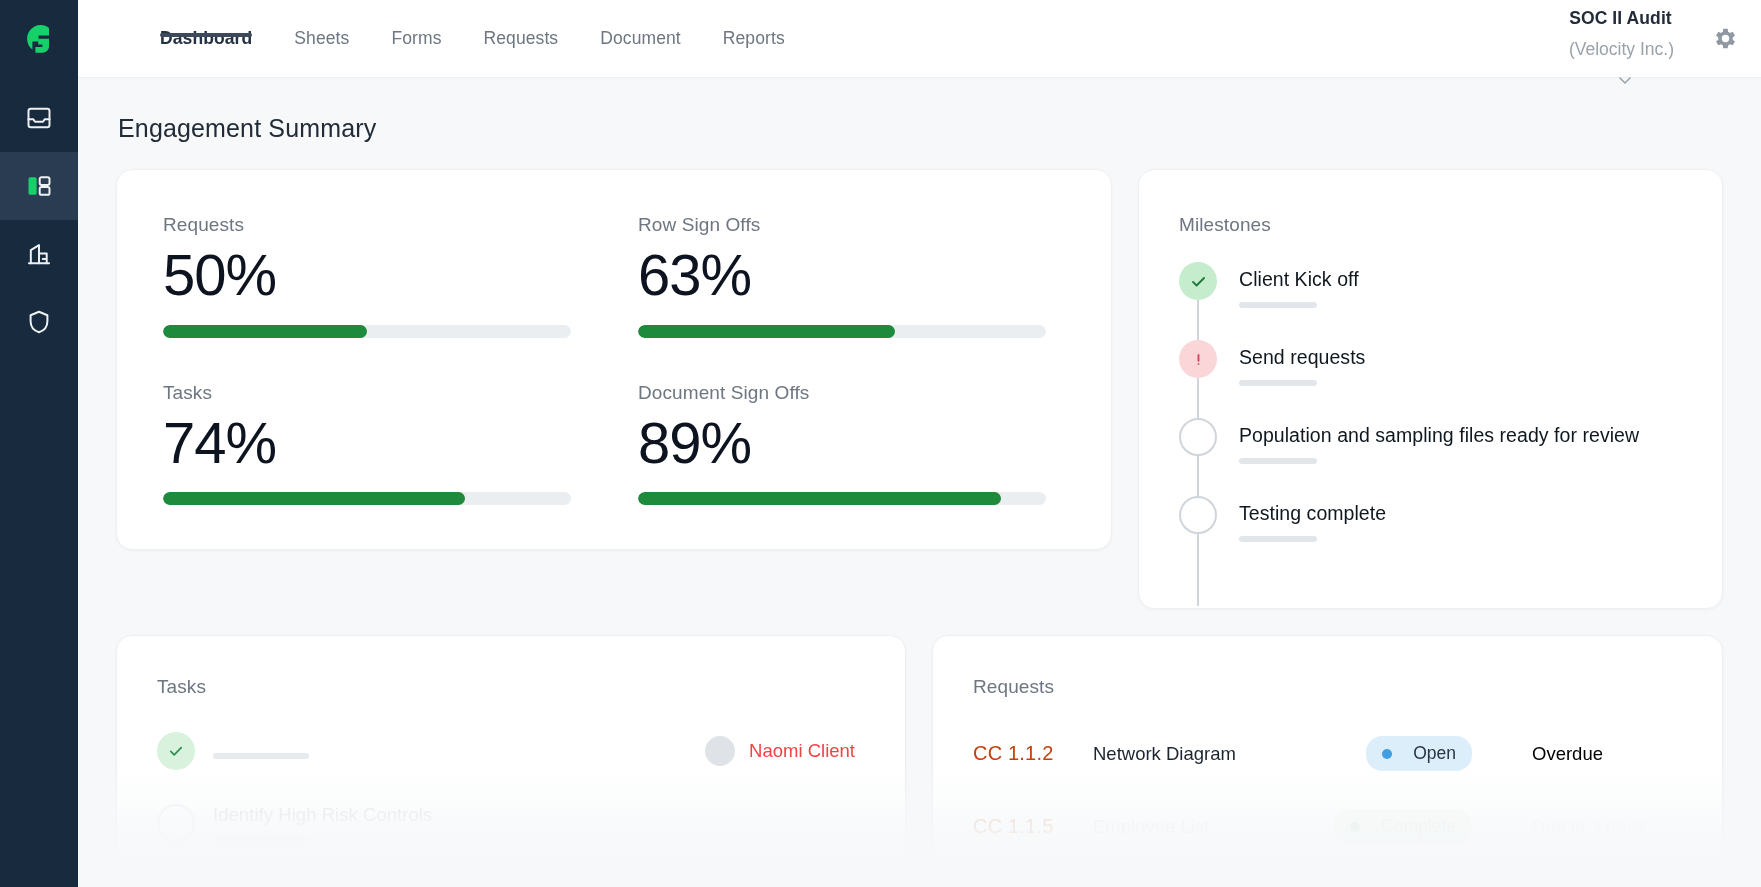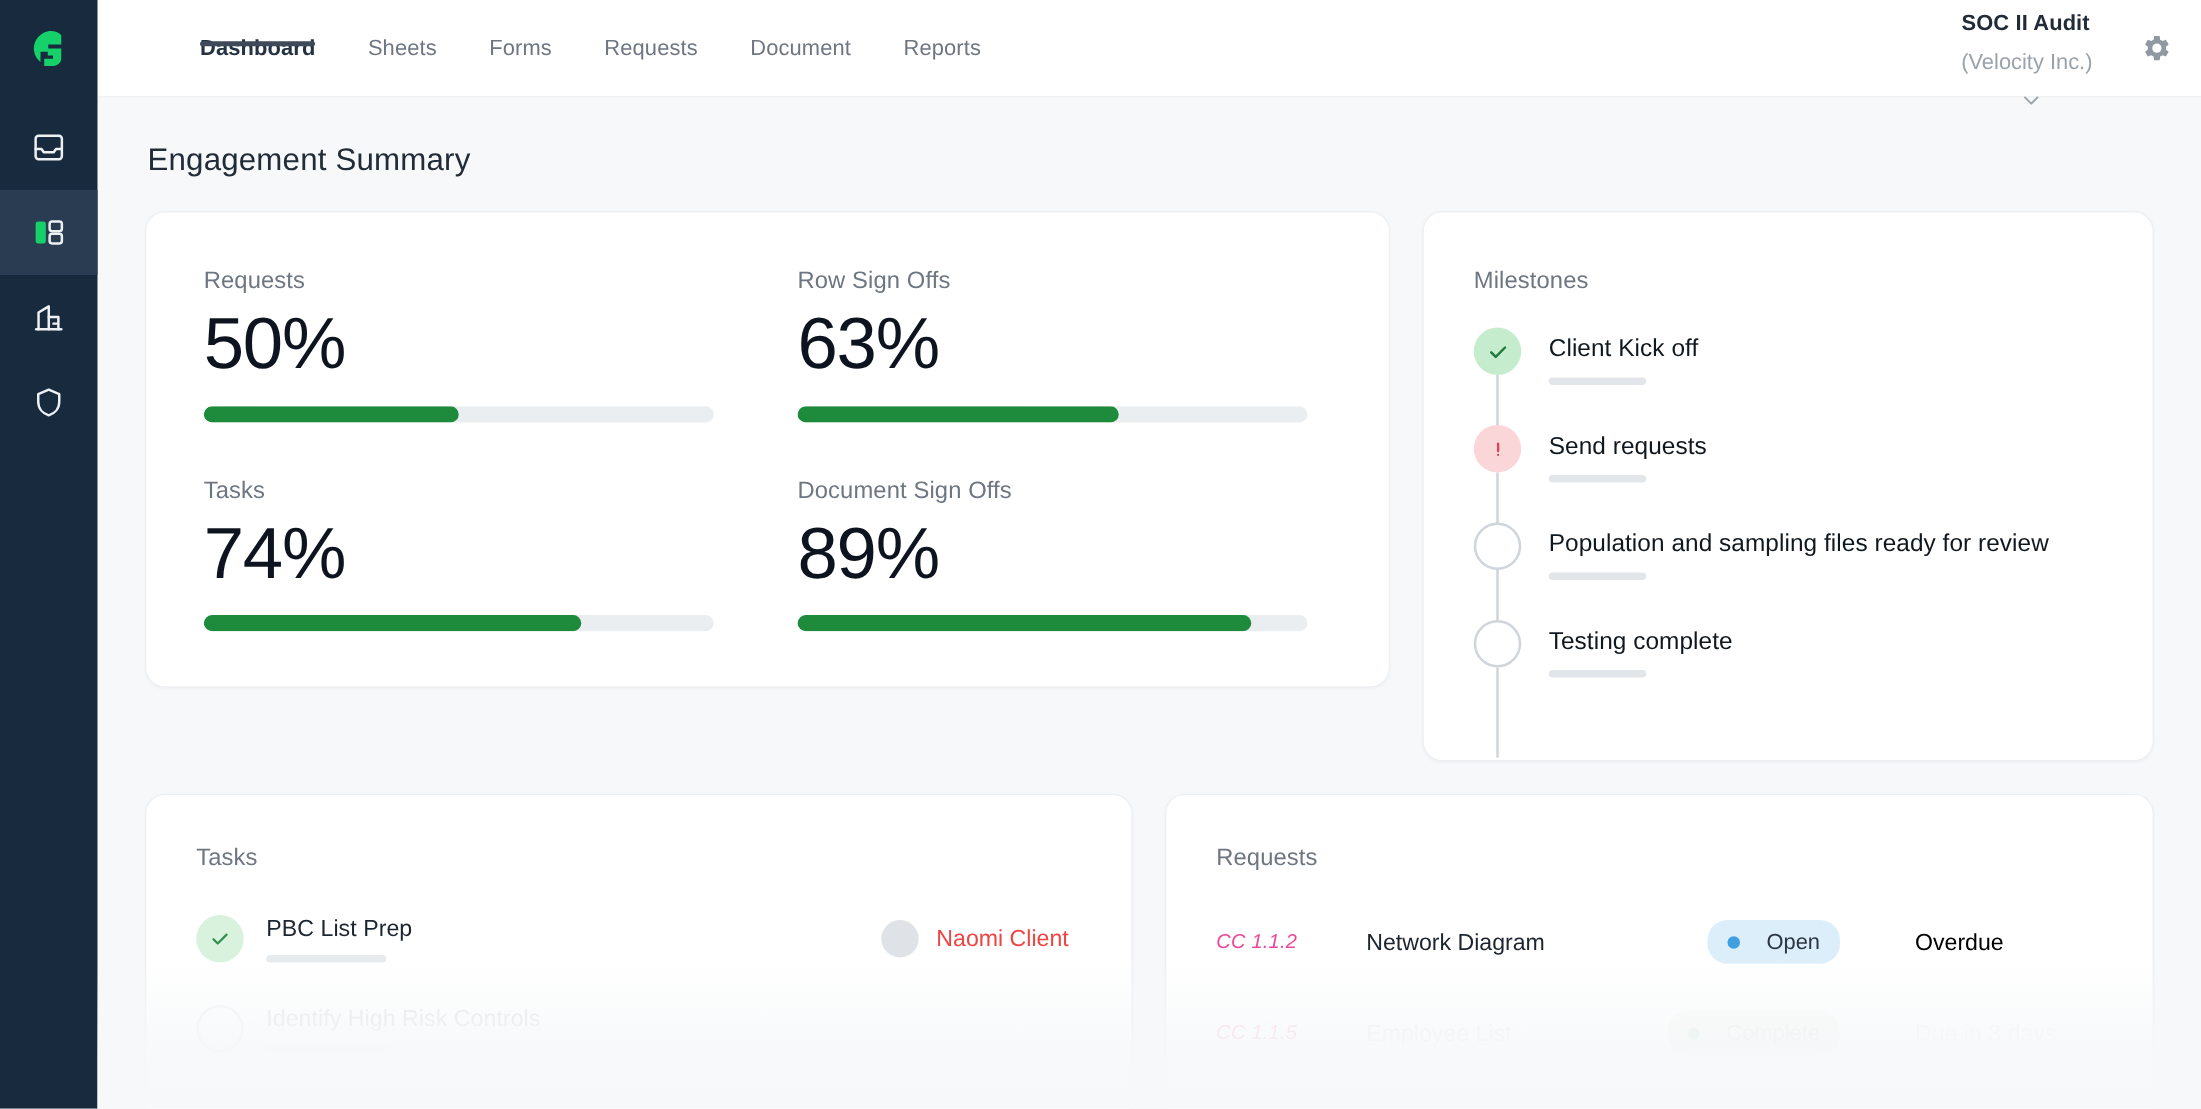--- a/index.html
+++ b/index.html
@@ -138,21 +138,21 @@
   .task-check.todo { background: #ffffff; border: 2px solid #dde2e6; }
   .task-main { margin-left: 18px; flex: 1 1 auto; }
   .task-name { font-size: 18.5px; color: #1c2530; letter-spacing: .05px; }
   .task-name.muted { color: #b9c0c7; }
   .task-sub { margin-top: 10px; height: 6px; width: 96px; border-radius: 4px; background: #e7ebee; }
   .task-assignee { display: flex; align-items: center; gap: 14px; flex: 0 0 auto; padding-right: 10px; }
   .avatar { width: 30px; height: 30px; border-radius: 50%; background: #dfe3e7; }
   .assignee-name { font-size: 18.5px; color: #ef4444; }
 
   .req-row { display: flex; align-items: center; margin-top: 38px; }
-  .req-code { flex: 0 0 120px; font-size: 16px; color: #ec4899; letter-spacing: .2px; font-style: italic; }
+  .req-code { flex: 0 0 120px; font-size: 20px; color: #c2410c; letter-spacing: .2px; }
   .req-name { flex: 1 1 auto; font-size: 18.5px; color: #1c2530; }
   .req-name.muted { color: #c2c8ce; }
   .req-status {
     flex: 0 0 auto; display: flex; align-items: center; gap: 21px;
     padding: 7px 16px; border-radius: 16px; font-size: 17.5px;
     margin-right: 60px;
   }
   .req-status.open { background: #ddeefb; color: #2b3642; }
   .req-status.complete { background: #e4f4e8; color: #b9c6bd; }
   .status-dot { width: 10px; height: 10px; border-radius: 50%; }
@@ -369,21 +369,20 @@
         <div class="card panel-tasks">
           <div class="panel-title">Tasks</div>
 
           <div class="task-row">
             <div class="task-check done">
               <svg width="18" height="18" viewBox="0 0 24 24" fill="none" stroke="#2e8f4e" stroke-width="2.3" stroke-linecap="round" stroke-linejoin="round">
                   <path d="M5 12.5l4.6 4.6L19 7.6"></path>
                 </svg>
             </div>
             <div class="task-main">
-              <div class="task-name">PBC List Prep</div>
               <div class="task-sub"></div>
             </div>
             <div class="task-assignee">
               <span class="avatar"></span>
               <span class="assignee-name">Naomi Client</span>
             </div>
           </div>
 
           <div class="task-row fade-rows">
             <div class="task-check todo">

